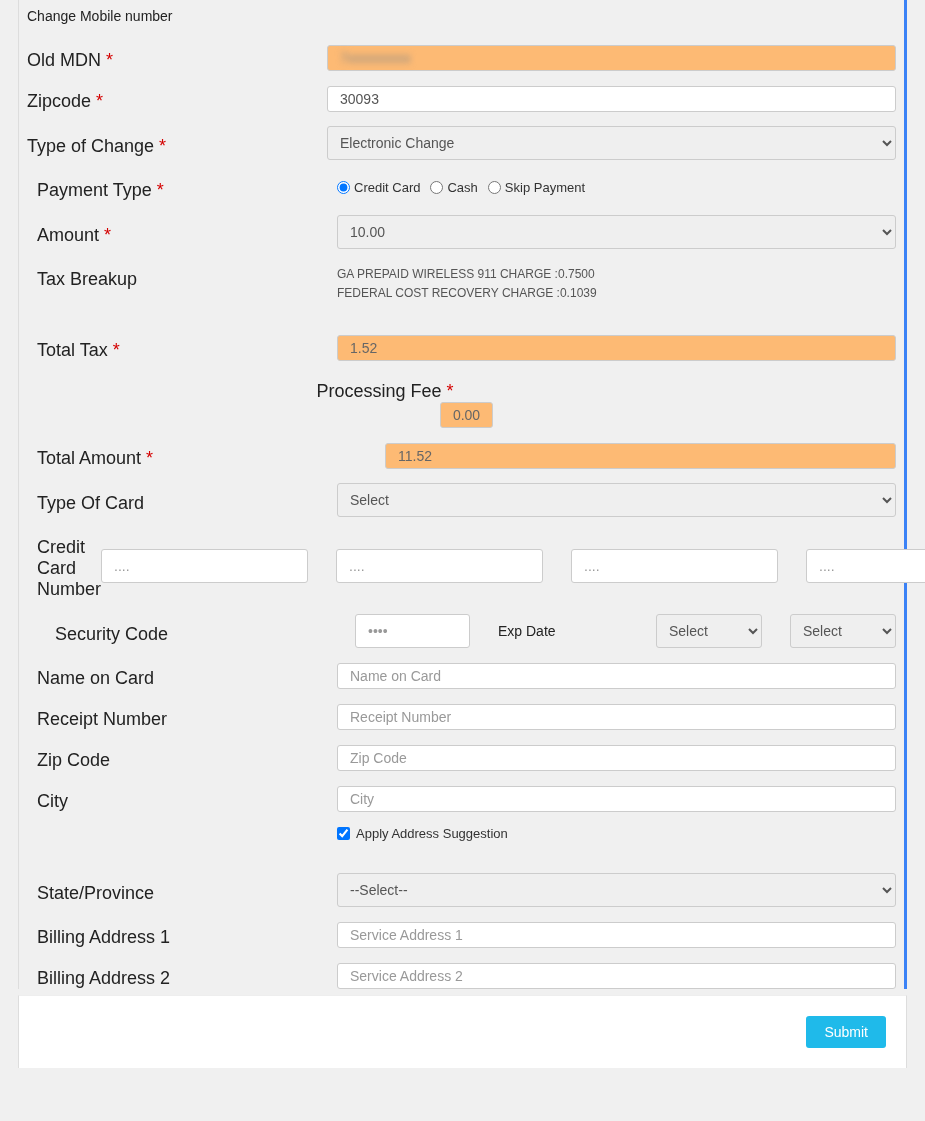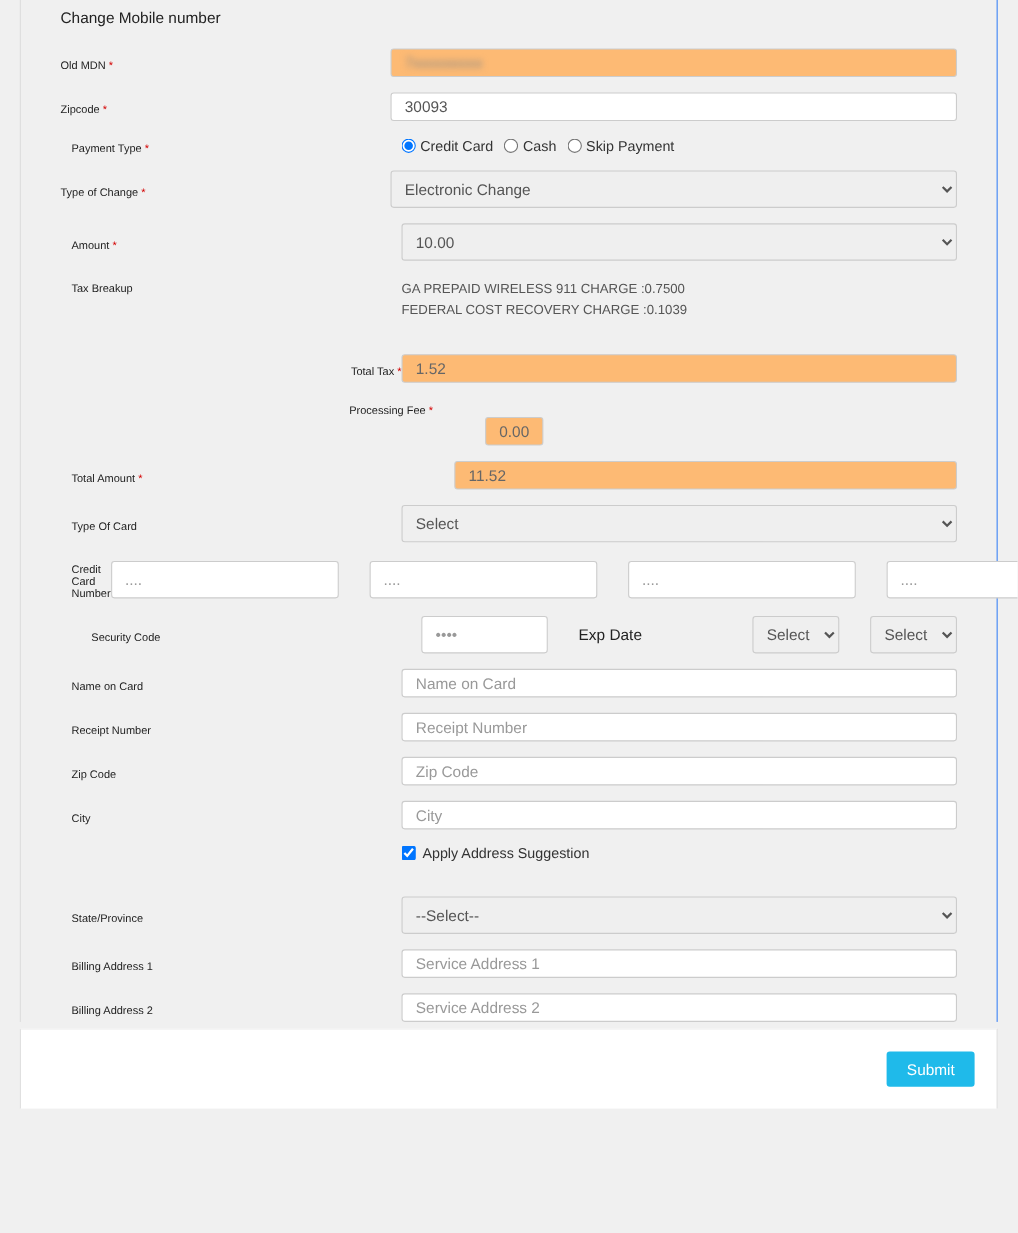--- a/index.html
+++ b/index.html
@@ -6,38 +6,38 @@
   body {
     font-family: "Segoe UI", Arial, sans-serif;
     background: #f0f0f0;
     font-size: 14px;
     color: #333;
     width: 925px;
   }
   .panel {
     background: #f0f0f0;
     margin: 0 18px;
-    padding: 0 36px;
+    padding: 0 8px;
     border-left: 1px solid #ddd;
-    border-right: 1px solid #3b82f6;
+    border-right: 3px solid #3b82f6;
   }
   .page-title {
     font-size: 14px;
     color: #222;
     padding: 8px 0 20px 0;
   }
   .form-row {
     display: flex;
     align-items: center;
     margin-bottom: 14px;
   }
   .form-row.top { align-items: flex-start; }
   .form-label {
     width: 300px;
-    font-size: 10px;
+    font-size: 18px;
     color: #222;
     padding-top: 6px;
   }
   .indent .form-label { padding-left: 0; }
   .required { color: #d40000; }
   .form-control-wrap {
     flex: 1;
   }
   input[type=text].ctrl, .ctrl-ro {
     width: 100%;
@@ -166,47 +166,47 @@
 
   <div class="form-row">
     <div class="form-label">
       <span>Zipcode</span> <span class="required">*</span>
     </div>
     <div class="form-control-wrap">
       <input type="text" class="ctrl" value="30093" style="">
     </div>
   </div>
 
+  <div class="form-row">
+    <div class="form-label">
+      <span>Type of Change</span> <span class="required">*</span>
+    </div>
+    <div class="form-control-wrap">
+      <select class="ctrl">
+        <option>Electronic Change</option>
+      </select>
+    </div>
+  </div>
+
   <div class="form-row indent" style="margin-left:10px;">
     <div class="form-label">
       <span>Payment Type</span> <span class="required">*</span>
     </div>
     <div class="form-control-wrap">
       <div class="radio-row">
         <input type="radio" name="pt" checked="" style="">
         <label>Credit Card</label>
         <input type="radio" name="pt" style="">
         <label>Cash</label>
         <input type="radio" name="pt" style="">
         <label>Skip Payment</label>
       </div>
     </div>
   </div>
 
-  <div class="form-row">
-    <div class="form-label">
-      <span>Type of Change</span> <span class="required">*</span>
-    </div>
-    <div class="form-control-wrap">
-      <select class="ctrl">
-        <option>Electronic Change</option>
-      </select>
-    </div>
-  </div>
-
   <div class="form-row indent" style="margin-left:10px;">
     <div class="form-label">
       <span>Amount</span> <span class="required">*</span>
     </div>
     <div class="form-control-wrap">
       <select class="ctrl">
         <option>10.00</option>
       </select>
     </div>
   </div>
@@ -216,21 +216,21 @@
     <div class="form-control-wrap">
       <div class="tax-lines">
         <div>GA PREPAID WIRELESS 911 CHARGE :0.7500</div>
         <div>FEDERAL COST RECOVERY CHARGE :0.1039</div>
       </div>
     </div>
   </div>
 
   <div style="height:18px;"></div>
 
-  <div class="form-row indent" style="margin-left:10px;text-align:right;">
+  <div class="form-row indent" style="margin-left:10px;">
     <div class="form-label">
       <span>Total Tax</span> <span class="required">*</span>
     </div>
     <div class="form-control-wrap">
       <div class="ctrl-ro">1.52</div>
     </div>
   </div>
 
   <div class="form-row indent" style="margin-left:10px;flex-direction:column;">
     <div class="form-label">

